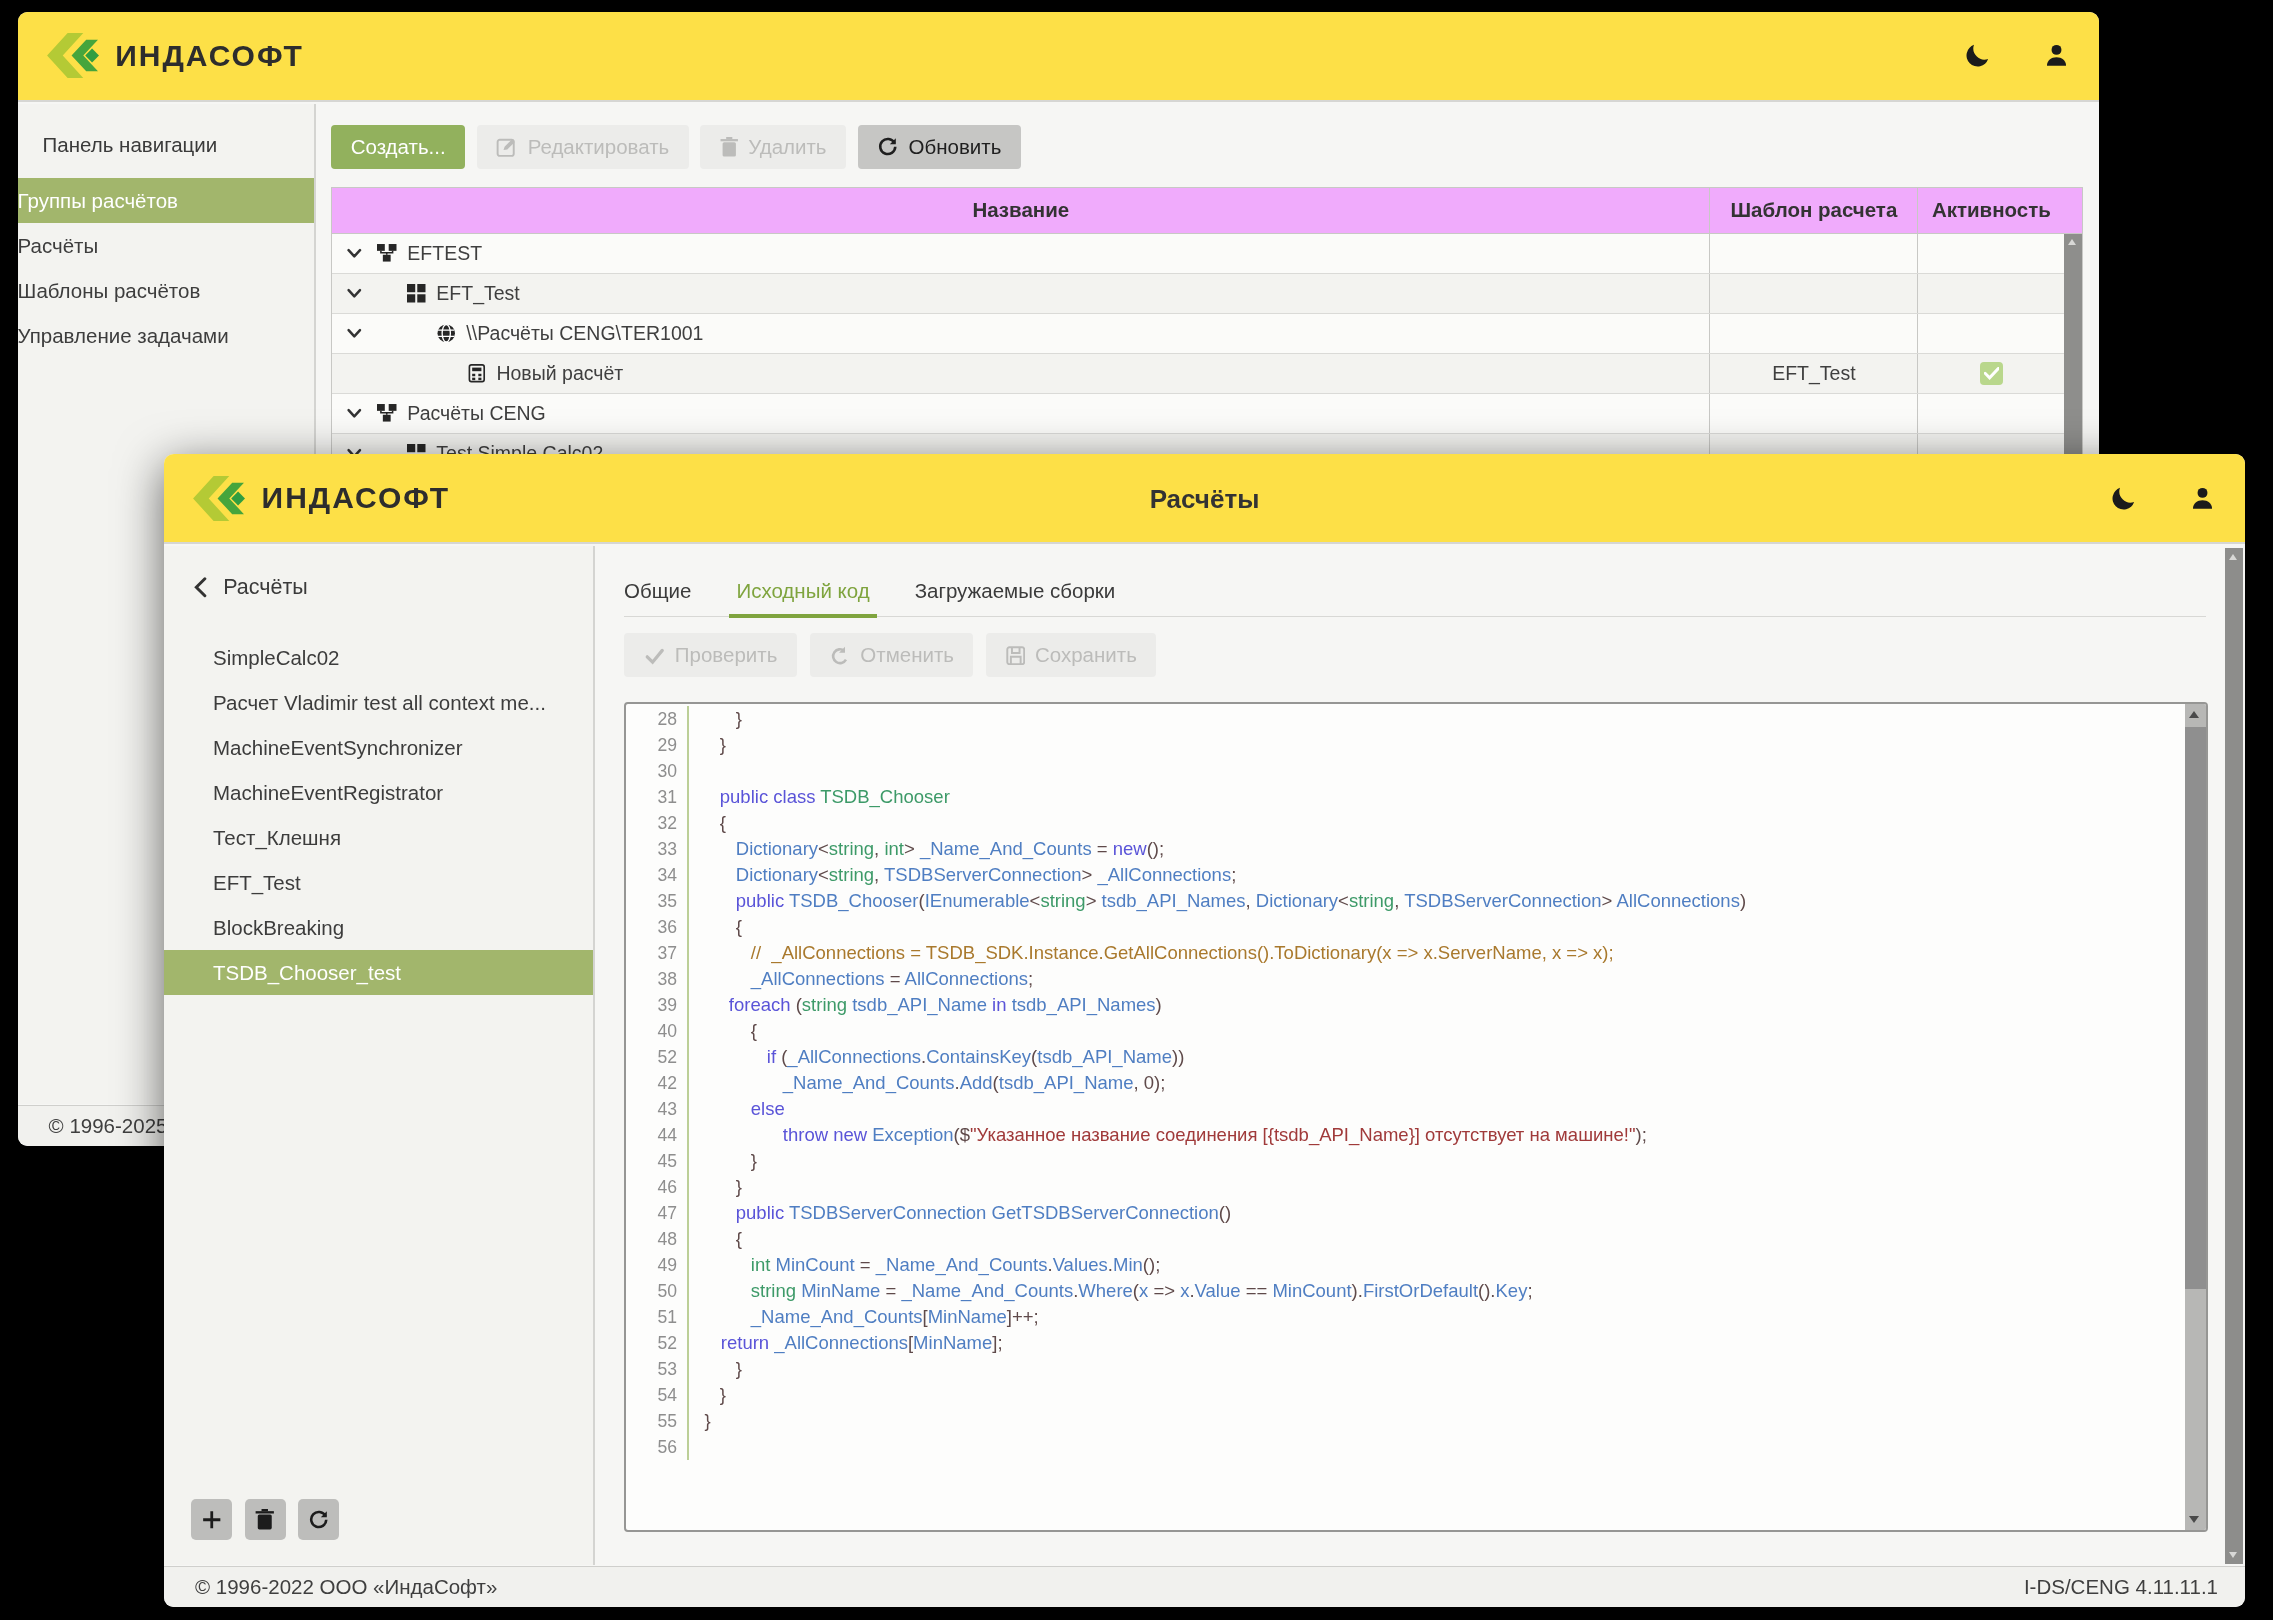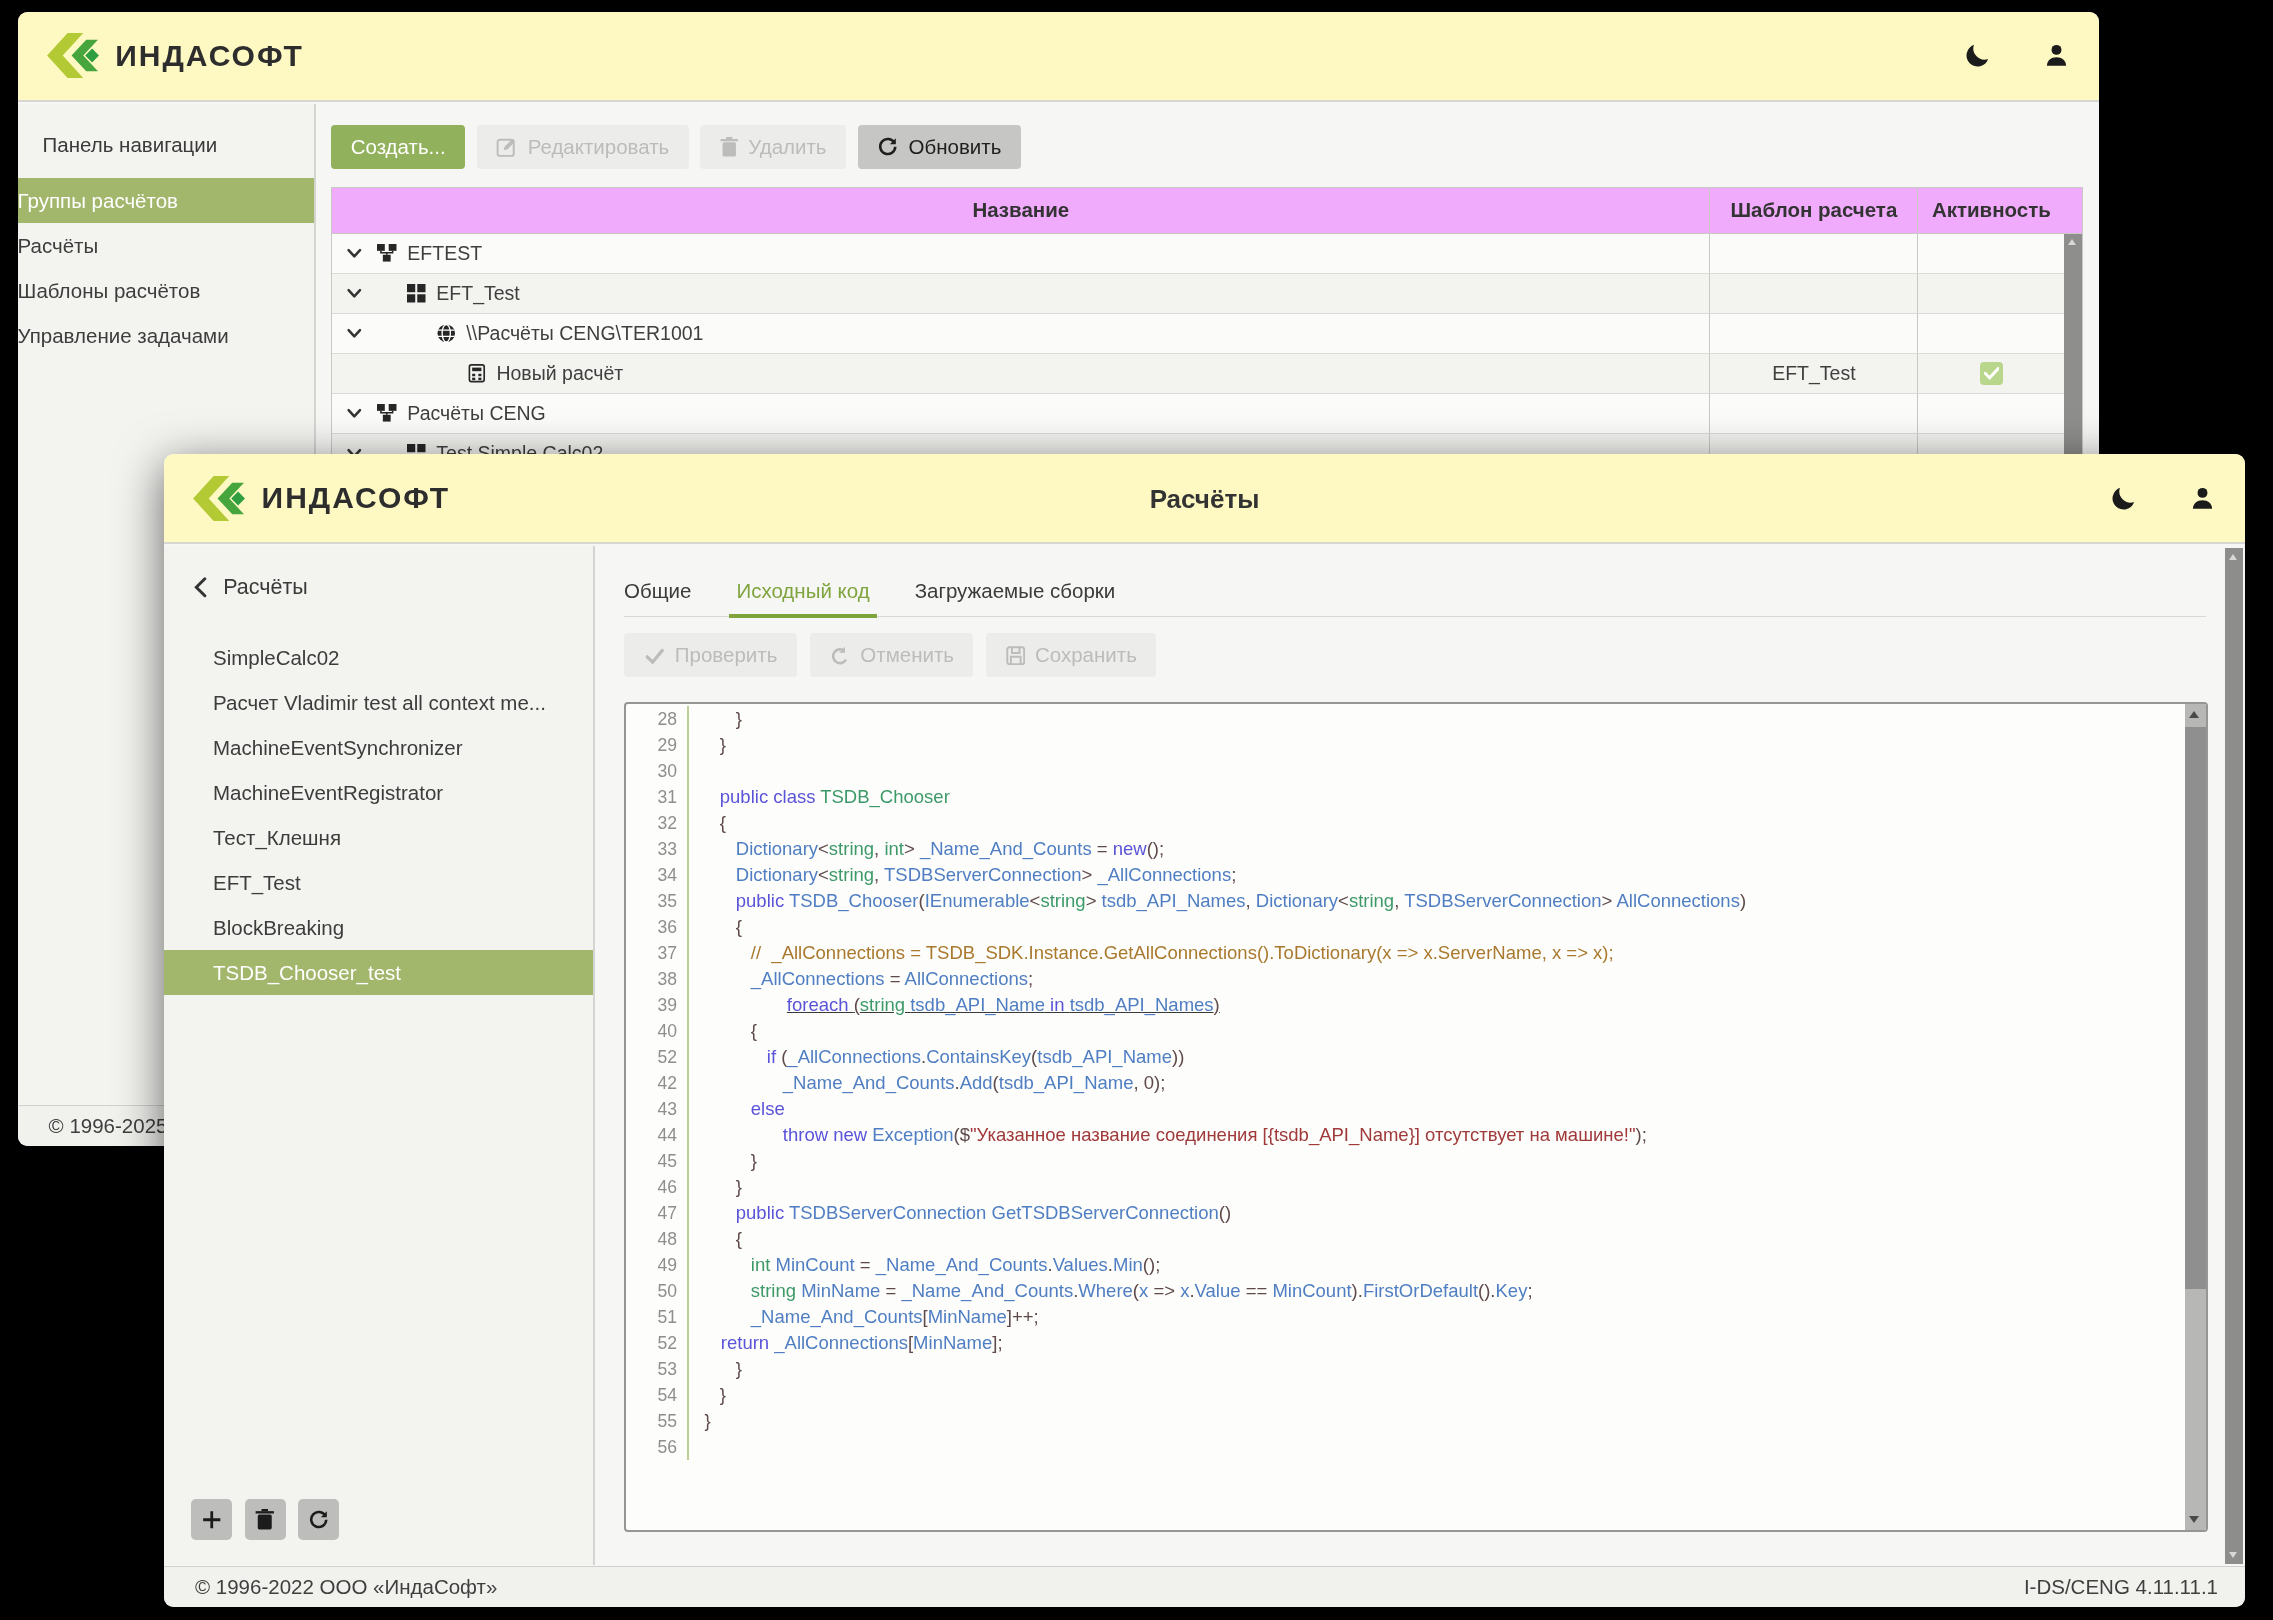--- a/index.html
+++ b/index.html
@@ -1,20 +1,20 @@
 <!DOCTYPE html>
 <html><head>
 <meta charset="utf-8">
 <style>
   html,body{margin:0;padding:0;background:#000;}
   #canvas{position:relative;width:2273px;height:1621px;background:#000;overflow:hidden;
           font-family:"Liberation Sans",sans-serif;color:#3a3a3a;}
   .win{position:absolute;background:#f6f6f4;border-radius:9.8px;box-shadow:0 11.7px 47px rgba(0,0,0,.6);overflow:hidden;}
   
-  .win-header{position:absolute;left:0;right:0;top:0;height:90px;background:#fef9c3;
+  .win-header{position:absolute;left:0;right:0;top:0;height:90px;background:#fde047;
               border-bottom:2px solid #d6d6d3;display:flex;align-items:center;justify-content:space-between;
               padding:0 29px;box-sizing:border-box;}
   .logo{display:flex;align-items:center;gap:15.6px;}
   .brand{font-size:30px;font-weight:bold;letter-spacing:2px;color:#2d2d2d;}
   .hdr-icons{display:flex;align-items:center;gap:51px;}
   .hdr-icons .hicon{cursor:pointer;display:flex;align-items:center;}
   .win-title{position:absolute;left:0;right:0;top:0;height:90px;display:flex;align-items:center;justify-content:center;
              font-size:26px;font-weight:bold;color:#333;pointer-events:none;}
   .win-footer{position:absolute;left:0;right:0;bottom:0;height:41px;background:#f1f1ee;border-top:1px solid #cfcfcc;
               display:flex;align-items:center;justify-content:space-between;padding:0 27px 0 31px;
@@ -459,21 +459,21 @@
               <div class="cl">
                 <span class="ln">37</span>
                 <span class="code" style="padding-left: 62px;"><span class="tok cmt">//  _AllConnections = TSDB_SDK.Instance.GetAllConnections().ToDictionary(x =&gt; x.ServerName, x =&gt; x);</span></span>
               </div>
               <div class="cl">
                 <span class="ln">38</span>
                 <span class="code" style="padding-left: 62px;"><span class="tok id">_AllConnections</span><span class="tok pln"> = </span><span class="tok id">AllConnections</span><span class="tok pln">;</span></span>
               </div>
               <div class="cl">
                 <span class="ln">39</span>
-                <span class="code" style="padding-left: 98px; text-decoration: underline;"><span class="tok kw">foreach </span><span class="tok pln">(</span><span class="tok typ">string </span><span class="tok id">tsdb_API_Name</span><span class="tok kw"> in </span><span class="tok id">tsdb_API_Names</span><span class="tok pln">)</span></span>
+                <span class="code" style="padding-left: 40px;"><span class="tok kw">foreach </span><span class="tok pln">(</span><span class="tok typ">string </span><span class="tok id">tsdb_API_Name</span><span class="tok kw"> in </span><span class="tok id">tsdb_API_Names</span><span class="tok pln">)</span></span>
               </div>
               <div class="cl">
                 <span class="ln">40</span>
                 <span class="code" style="padding-left: 62px;"><span class="tok pln">{</span></span>
               </div>
               <div class="cl">
                 <span class="ln">52</span>
                 <span class="code" style="padding-left: 78px;"><span class="tok kw">if </span><span class="tok pln">(</span><span class="tok id">_AllConnections</span><span class="tok pln">.</span><span class="tok id">ContainsKey</span><span class="tok pln">(</span><span class="tok id">tsdb_API_Name</span><span class="tok pln">))</span></span>
               </div>
               <div class="cl">

